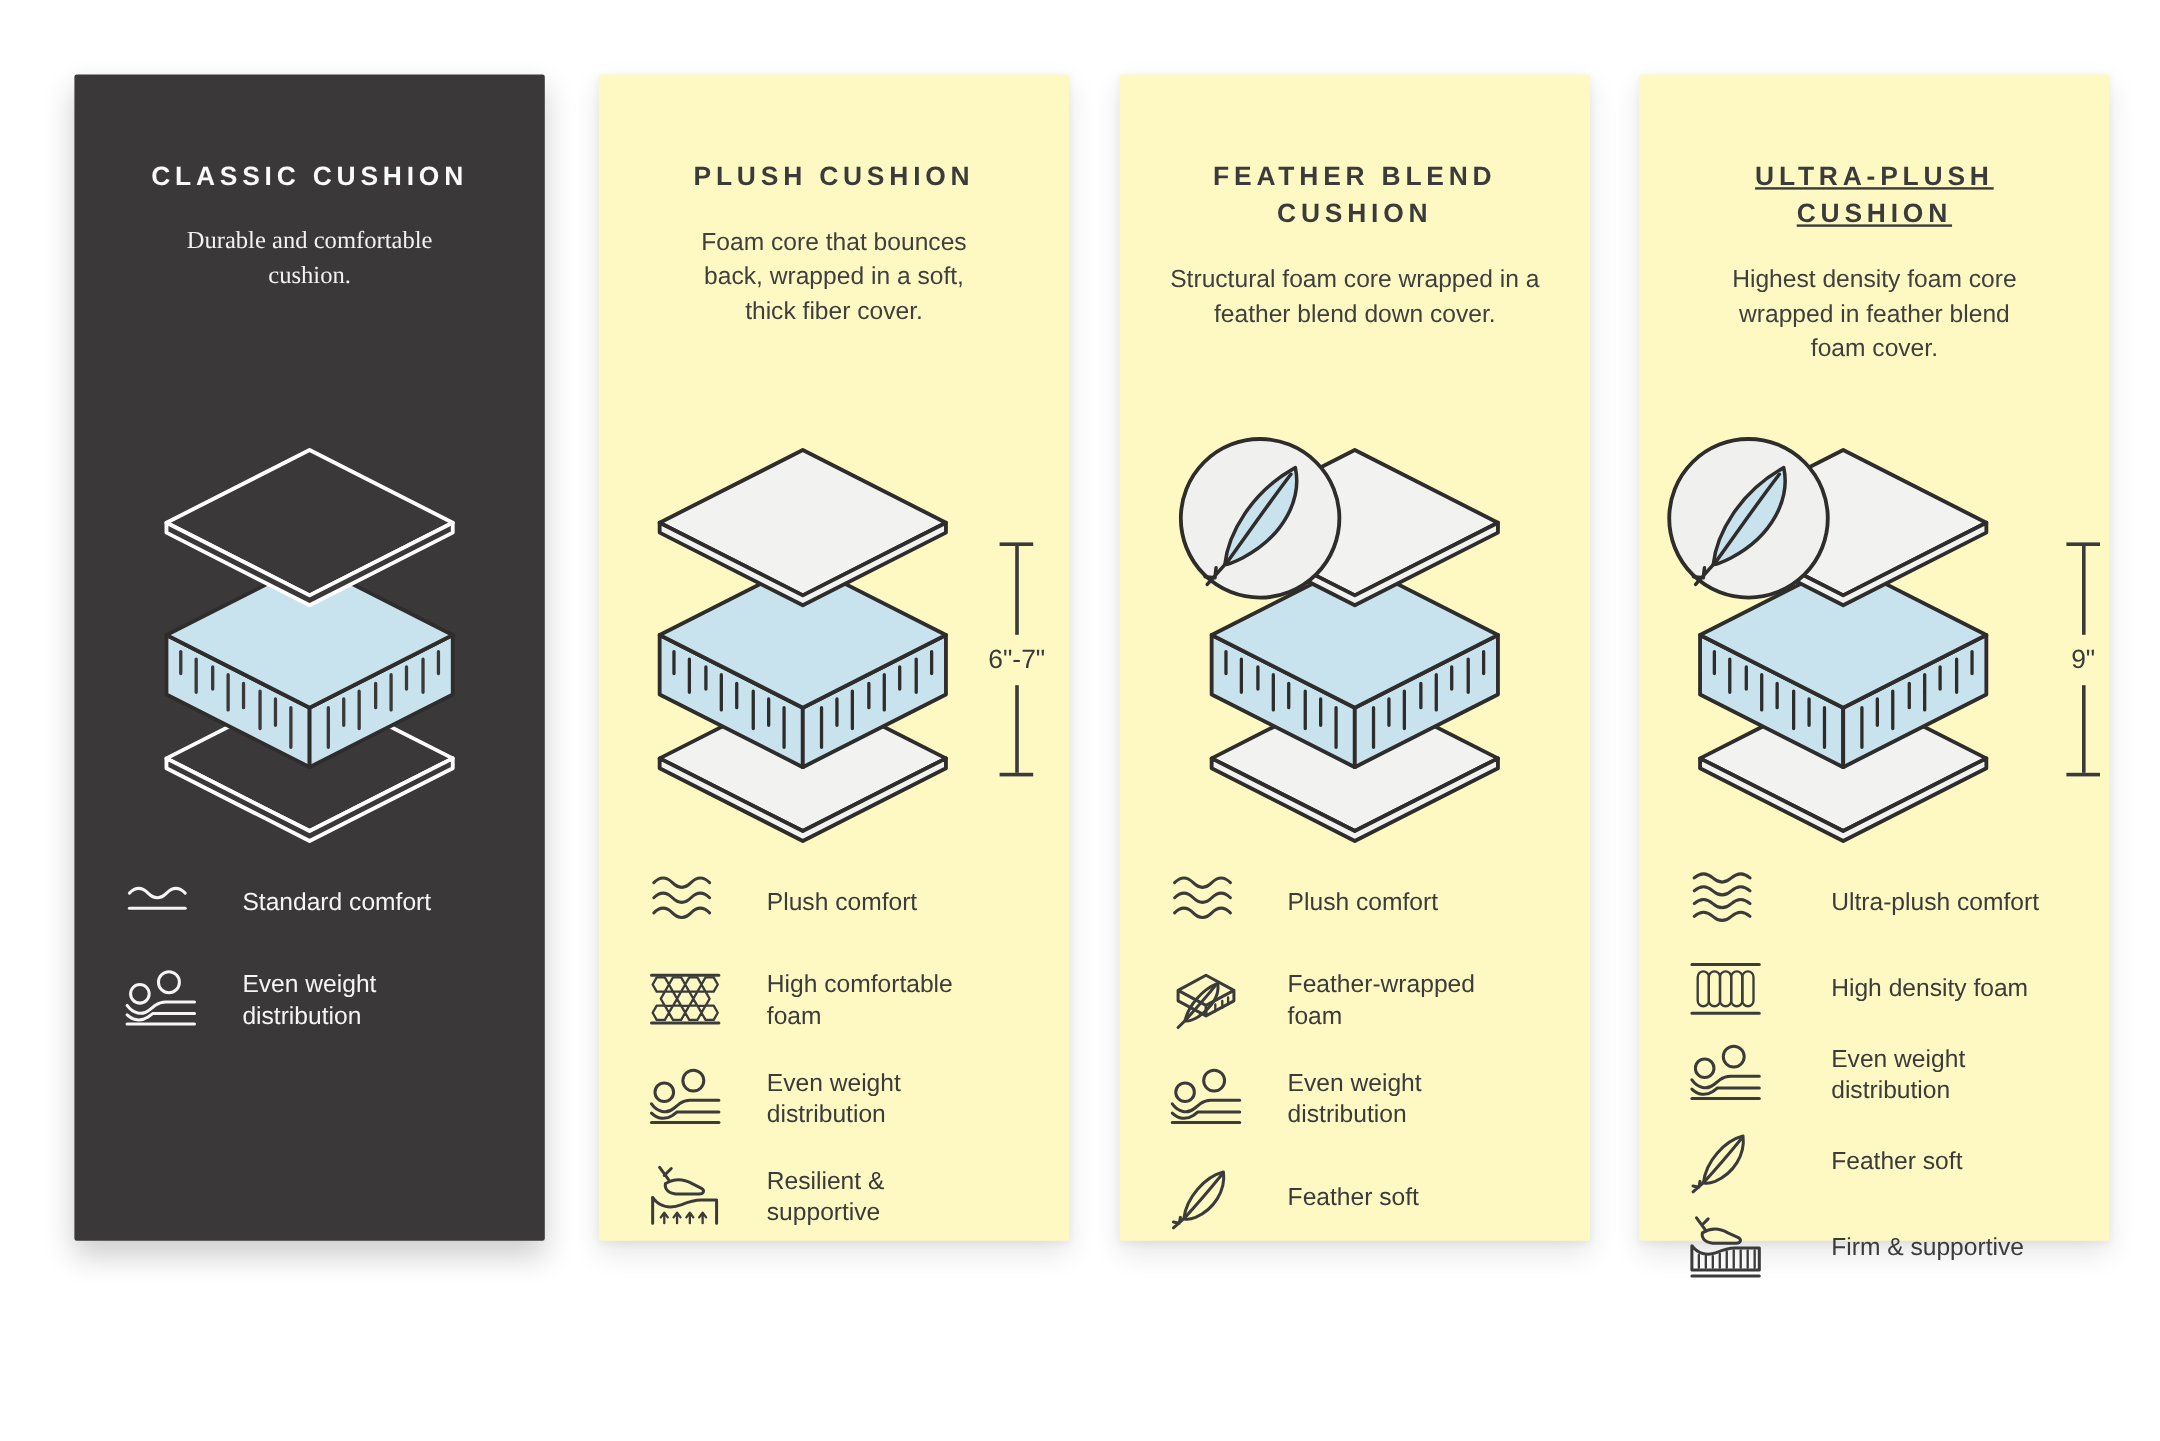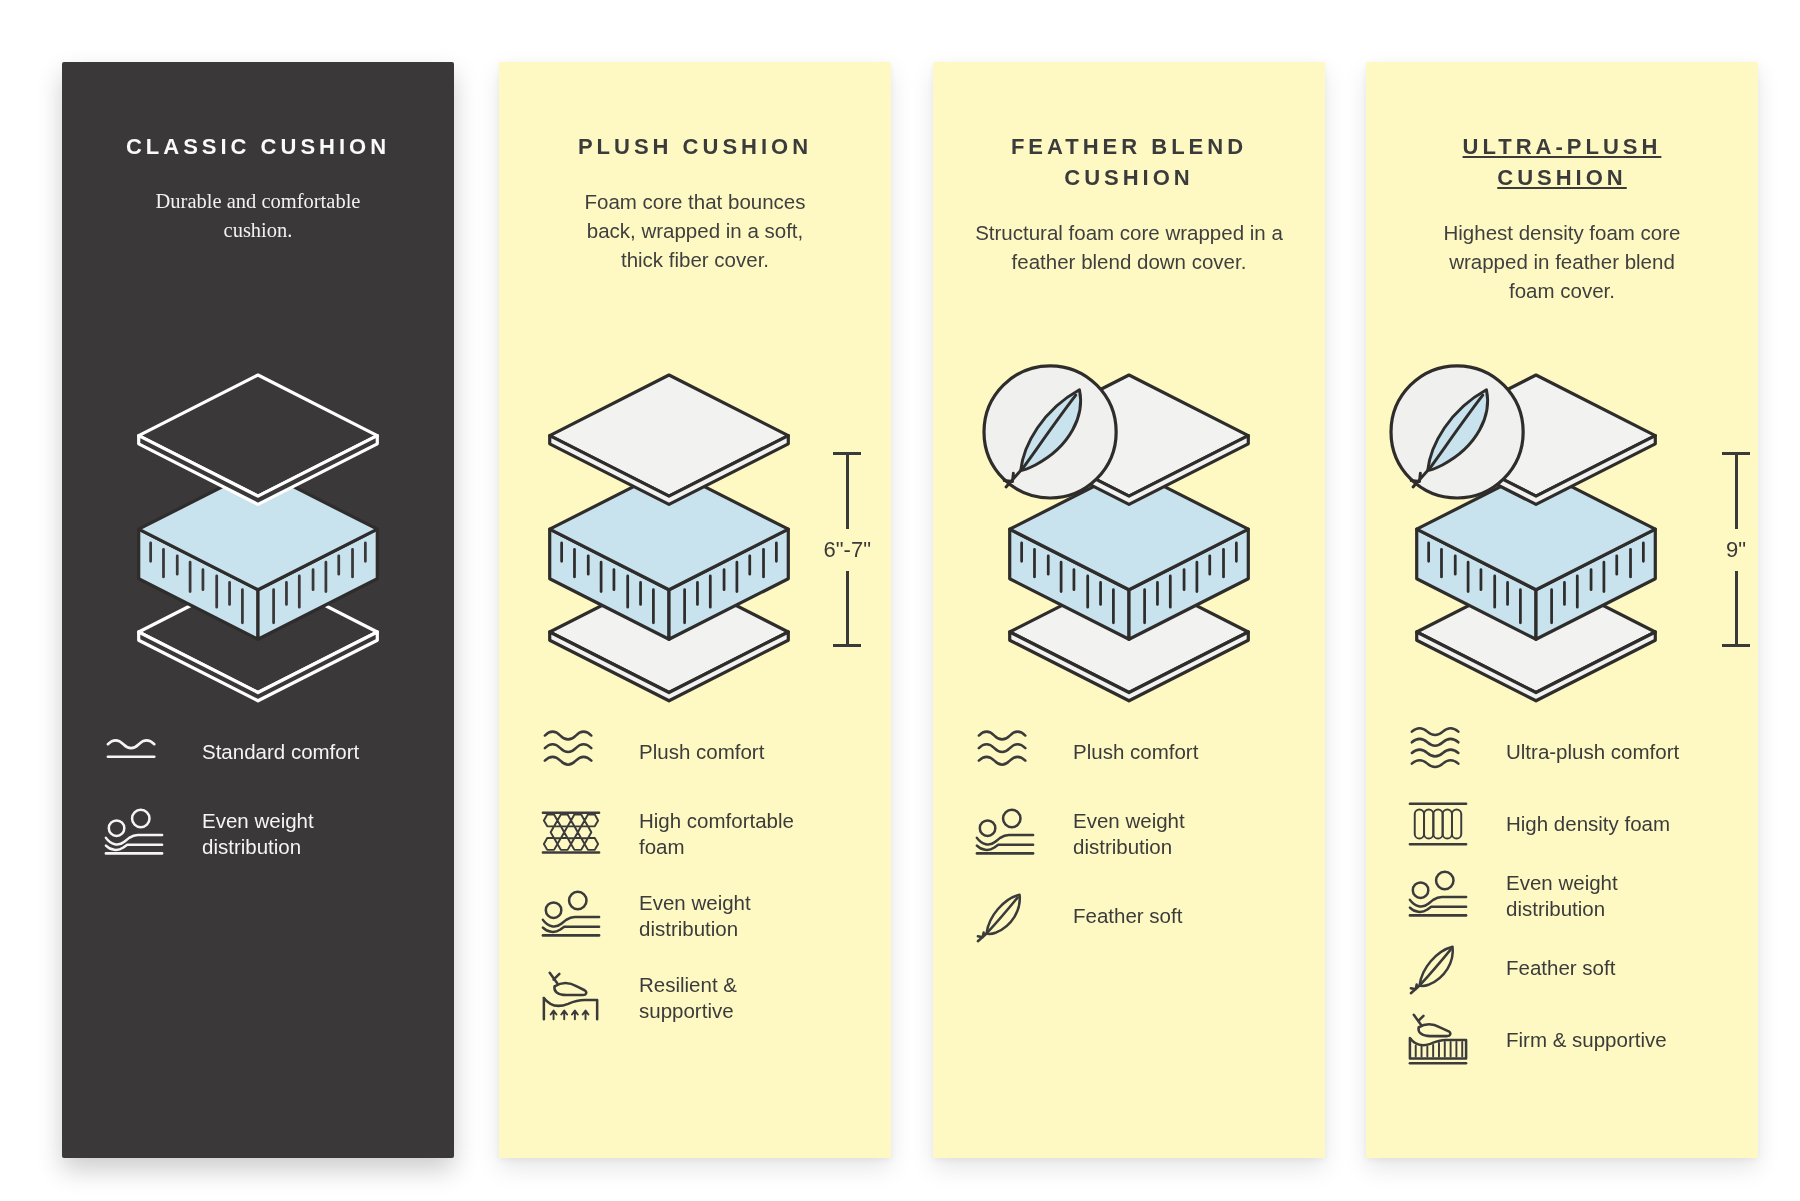--- a/index.html
+++ b/index.html
@@ -2,21 +2,21 @@
 <html><head>
 <meta charset="utf-8">
 <style>
   html,body{margin:0;padding:0;}
   body{
     width:1800px;height:1201px;background:#ffffff;
     font-family:"Liberation Sans","DejaVu Sans",sans-serif;
     overflow:hidden;position:relative;
   }
   .card{
-    position:absolute;top:62px;width:392px;height:1096px;border-radius:2px;
+    position:absolute;top:62px;width:392px;height:972px;border-radius:2px;
   }
   .card.light{
     background:#fef9c3;
     box-shadow:0 10px 24px rgba(0,0,0,0.10),0 2px 6px rgba(0,0,0,0.05);
   }
   .card.dark{
     background:#3b3839;
     box-shadow:0 12px 26px rgba(0,0,0,0.20);
   }
   .c1{left:62px;}.c2{left:499px;}.c3{left:933px;}.c4{left:1366px;}
@@ -63,21 +63,21 @@
   }
   .c2 .dim{right:20px;}
   .c4 .dim{right:8px;}
   .dcap{width:28px;height:3px;background:#3a3a3a;flex:0 0 3px;}
   .dseg{width:3px;flex:1;background:#3a3a3a;}
   .dlabel{font-size:22px;color:#3a3a3a;padding:8px 0;white-space:nowrap;}
 
   
   .features{position:absolute;top:662px;left:36px;right:20px;}
   .feature{display:flex;align-items:center;margin-bottom:26px;}
-  .c4 .feature{margin-bottom:16px;}
+  .c4 .feature{margin-bottom:16px;gap:20px;}
   .ficon{flex:0 0 72px;display:flex;justify-content:center;color:#3b3b3b;}
   .dark .ficon{color:#f5f5f5;}
   .ficon svg{width:62px;height:56px;}
   .ficon svg *{fill:none;stroke:currentColor;stroke-width:2.6;stroke-linecap:round;stroke-linejoin:round;}
   .ficon svg .thin{stroke-width:2;}
   .flabel{margin-left:32px;font-size:20.5px;line-height:1.28;color:#3b3b3b;max-width:188px;}
   .dark .flabel{color:#f5f5f5;}
 </style>
 </head>
 <body>
@@ -243,20 +243,31 @@
             <path d="M5 11 q8 -8 16 0 q8 8 16 0 q8 -8 16 0"></path>
             <path d="M5 24 q8 -8 16 0 q8 8 16 0 q8 -8 16 0"></path>
             <path d="M5 37 q8 -8 16 0 q8 8 16 0 q8 -8 16 0"></path>
           </svg>
       </span>
       <span class="flabel">Plush comfort</span>
     </div>
     <div class="feature">
       <span class="ficon">
         <svg viewBox="0 0 64 56">
+          <path d="M32 6 L56 19 L32 32 L8 19 Z M8 19 V28 L32 41 L56 28 V19 M32 32 V41"></path>
+          <path class="thin" d="M40 37 v-6 M46 34 v-6 M51 31 v-6"></path>
+          <path d="M14 45 C17 32 29 18 42 13 C44 23 37 34 25 42 C21 44.5 16 46 14 45 Z"></path>
+          <path d="M15 44 C23 35 33 24 40 15 M14 45 L8 51"></path>
+        </svg>
+      </span>
+      <span class="flabel">Feather-wrapped foam</span>
+    </div>
+    <div class="feature">
+      <span class="ficon">
+        <svg viewBox="0 0 64 56">
           <circle cx="14" cy="22" r="8"></circle>
             <circle cx="39" cy="12" r="9"></circle>
           <path d="M3 32 c5 7 13 9 19 4 l5 -4 c3 -2 6 -3 9 -3 h25"></path>
           <path d="M3 40 c5 5 12 6 18 2 l4 -3 h36"></path>
           <path d="M3 48 H61"></path>
         </svg>
       </span>
       <span class="flabel">Even weight distribution</span>
     </div>
     <div class="feature">

